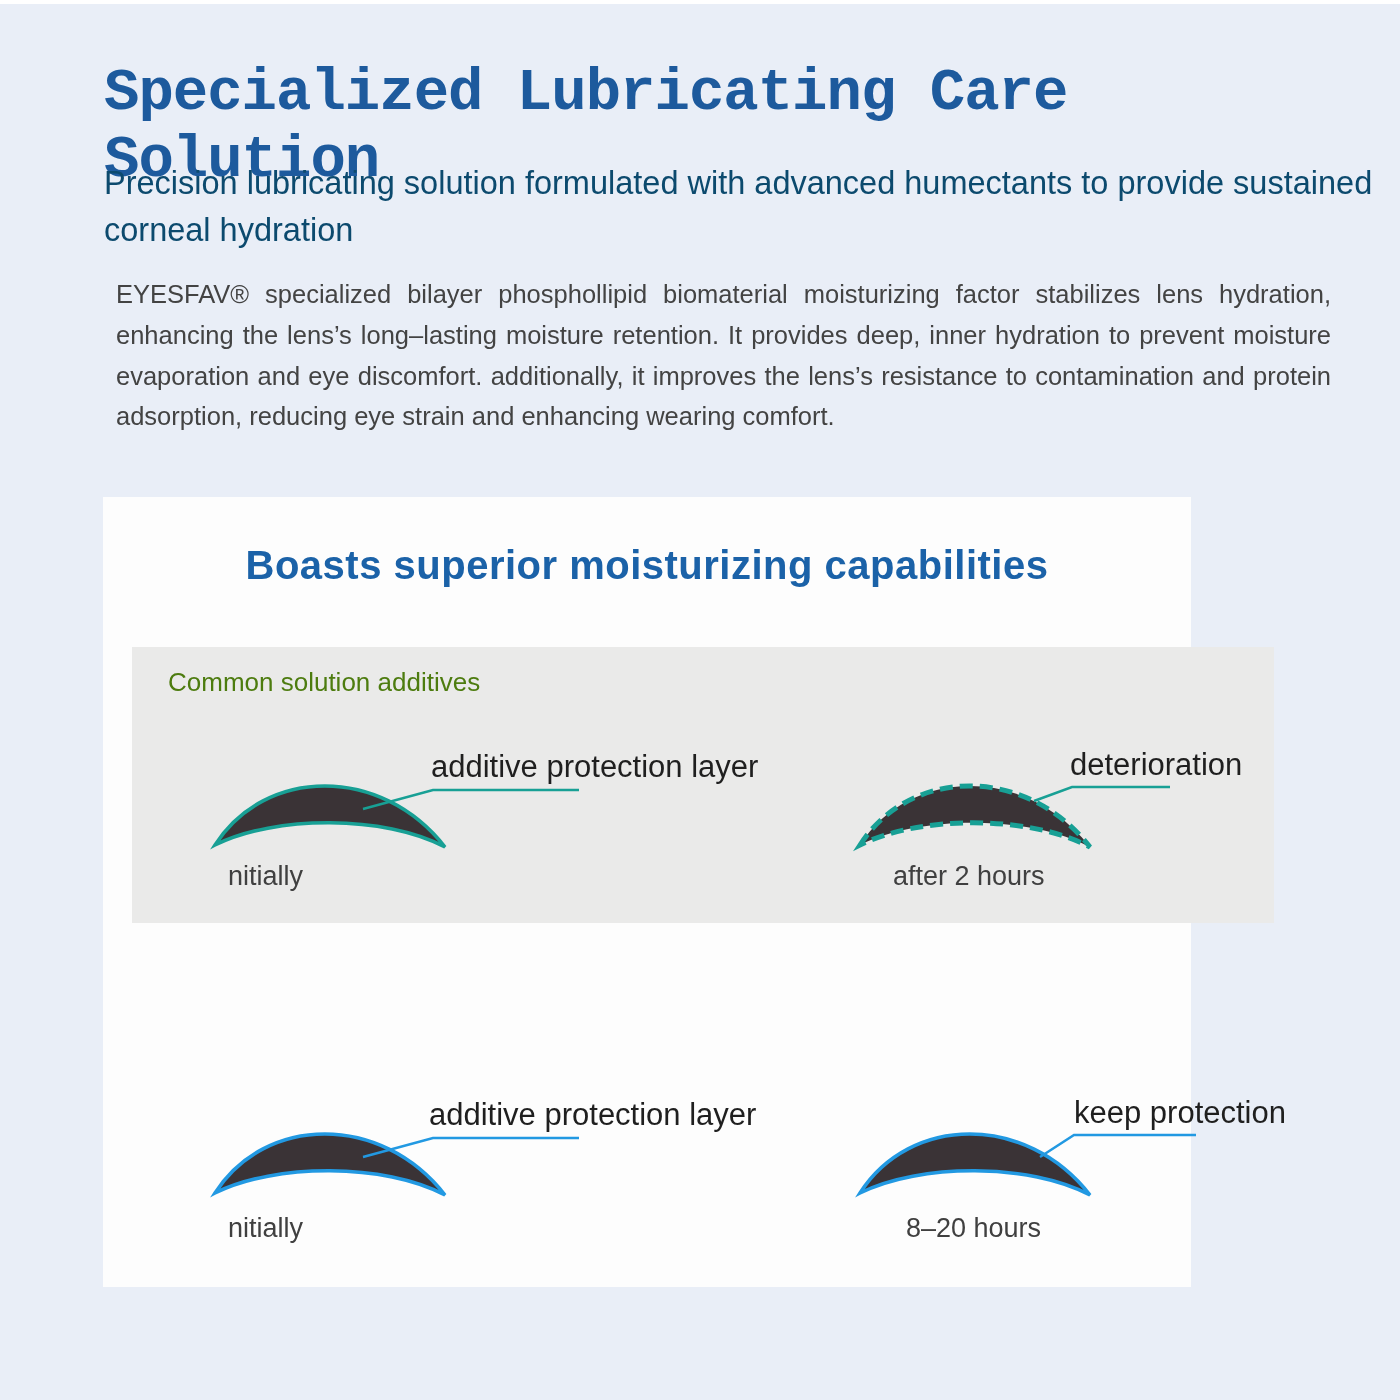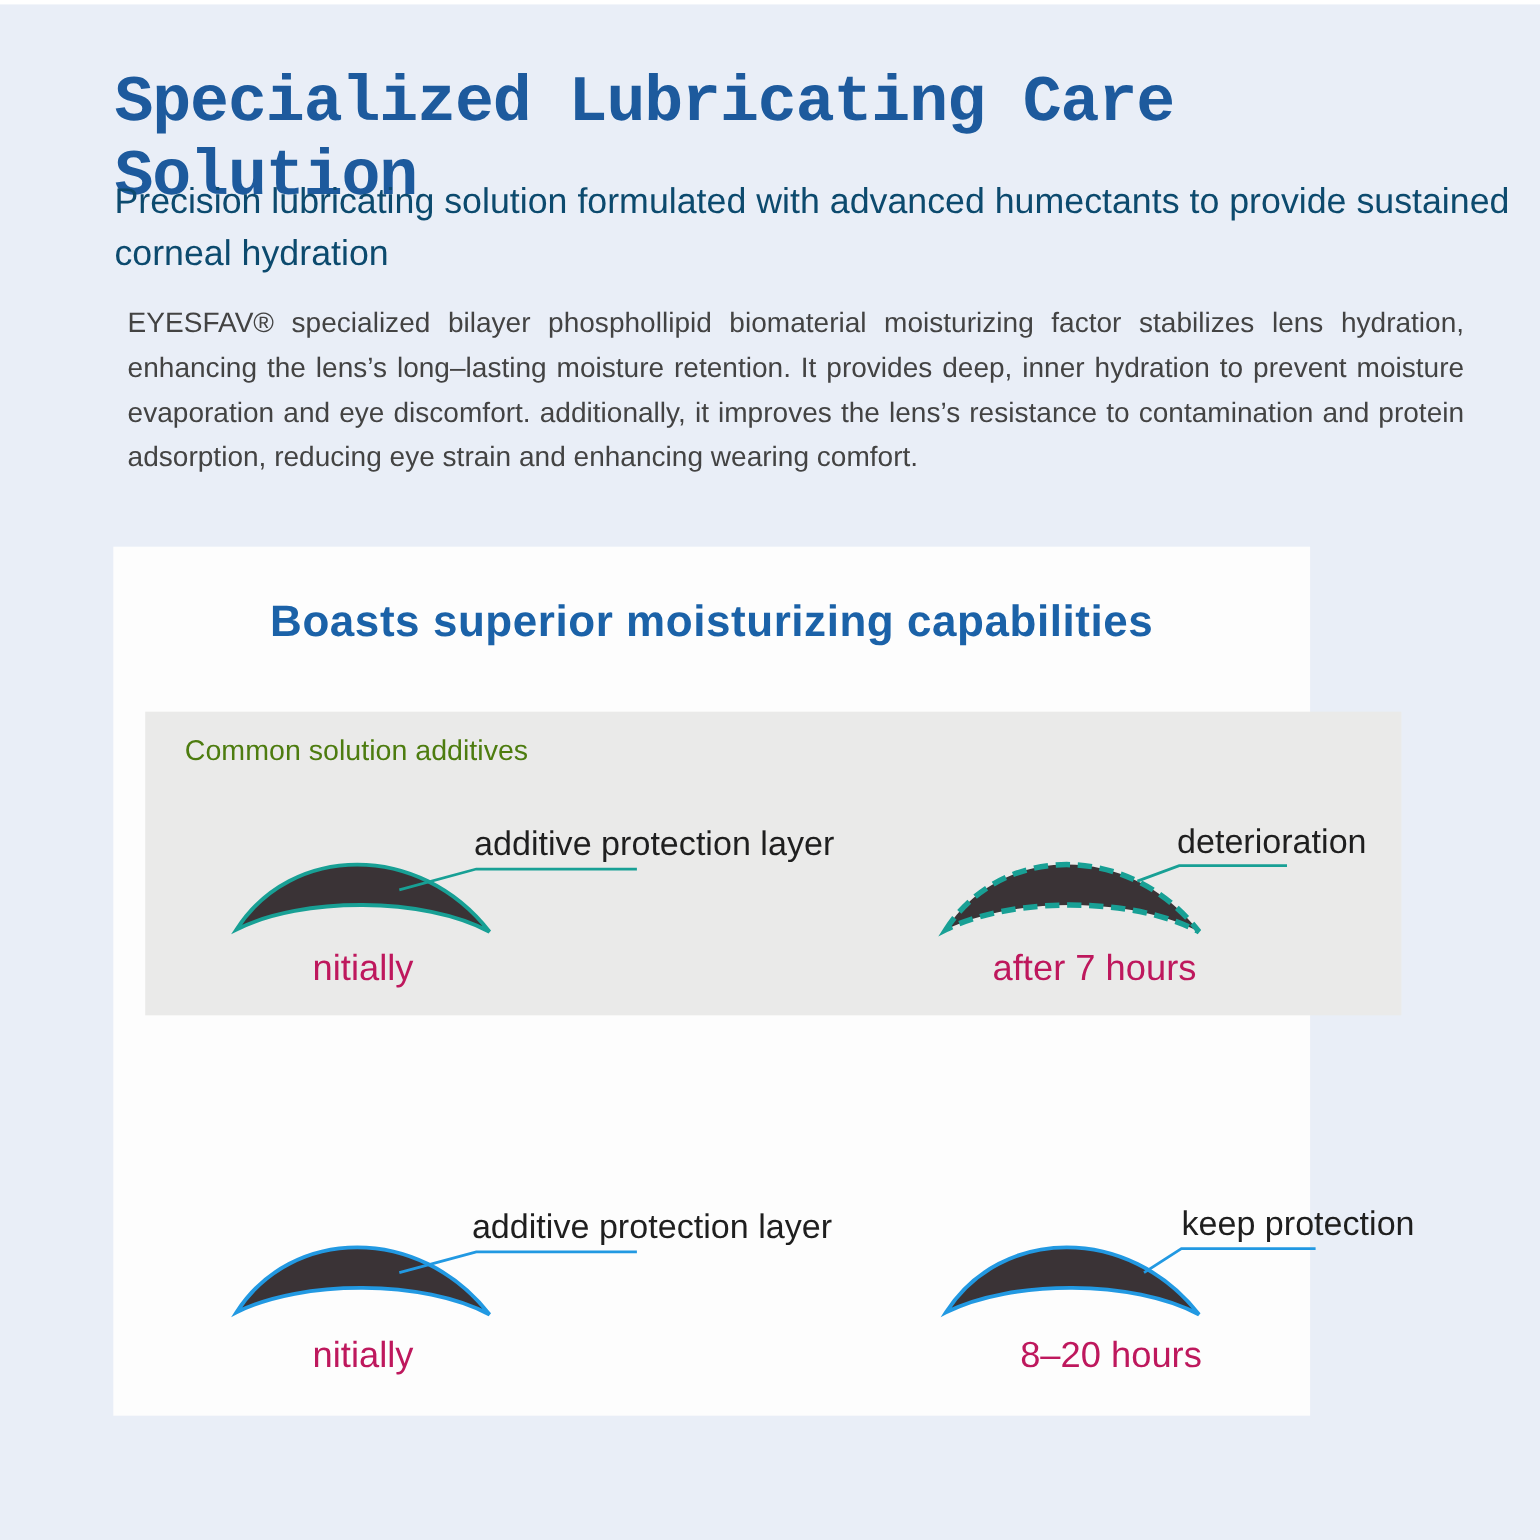--- a/index.html
+++ b/index.html
@@ -48,21 +48,21 @@
 
   .unit svg { position:absolute; left:0; top:0; }
   .lens { fill:var(--lensFill,#3a3336); }
   .lens.solid  { stroke-width:3.5; }
   .lens.dashed { stroke-width:5; stroke-dasharray:13 7; }
   .leader { fill:none; stroke-width:2.5; }
   .sec-teal .lens, .sec-teal .leader { stroke:var(--teal,#18a095); }
   .sec-blue .lens, .sec-blue .leader { stroke:var(--blue,#2299e2); }
 
   .callout { position:absolute; font-size:31px; color:#1f1f1f; white-space:nowrap; }
-  .caption { position:absolute; font-size:33px; color:#be185d; text-align:center; }
+  .caption { position:absolute; font-size:27px; color:#404040; text-align:left; }
 </style>
 </head>
 <body>
 
 <div class="page">
   <div class="top-strip"></div>
 
   <h1 class="page-title">Specialized Lubricating Care Solution</h1>
   <p class="page-subtitle">Precision lubricating solution formulated with advanced humectants to provide sustained corneal hydration</p>
   <p class="intro-paragraph">EYESFAV® specialized bilayer phosphollipid biomaterial moisturizing factor stabilizes lens hydration, enhancing the lens’s long–lasting moisture retention. It provides deep, inner hydration to prevent moisture evaporation and eye discomfort. additionally, it improves the lens’s resistance to contamination and protein adsorption, reducing eye strain and enhancing wearing comfort.</p>
@@ -83,21 +83,21 @@
       <div class="callout" style="left:228px; top:12px;">additive protection layer</div>
       <div class="caption" style="left:25px; top:124px; width:204px;">nitially</div>
     </div>
 
     <div class="unit unit-2 sec-teal">
       <svg width="560" height="200" viewBox="0 0 560 200">
         <path class="lens dashed" d="M 12 108 C 62 30, 178 28, 242 110 C 182 78, 72 78, 12 108 Z"></path>
         <polyline class="leader" points="186,64 224,50 322,50"></polyline>
       </svg>
       <div class="callout" style="left:222px; top:10px;">deterioration</div>
-      <div class="caption" style="left:45px; top:124px; width:204px;">after 7 hours</div>
+      <div class="caption" style="left:45px; top:124px; width:204px;">after 2 hours</div>
     </div>
 
     <div class="unit unit-3 sec-blue">
       <svg width="560" height="200" viewBox="0 0 560 200">
         <path class="lens solid" d="M 12 108 C 62 30, 178 28, 242 110 C 182 78, 72 78, 12 108 Z"></path>
         <polyline class="leader" points="160,72 230,53 376,53"></polyline>
       </svg>
       <div class="callout" style="left:226px; top:12px;">additive protection layer</div>
       <div class="caption" style="left:25px; top:128px; width:204px;">nitially</div>
     </div>

